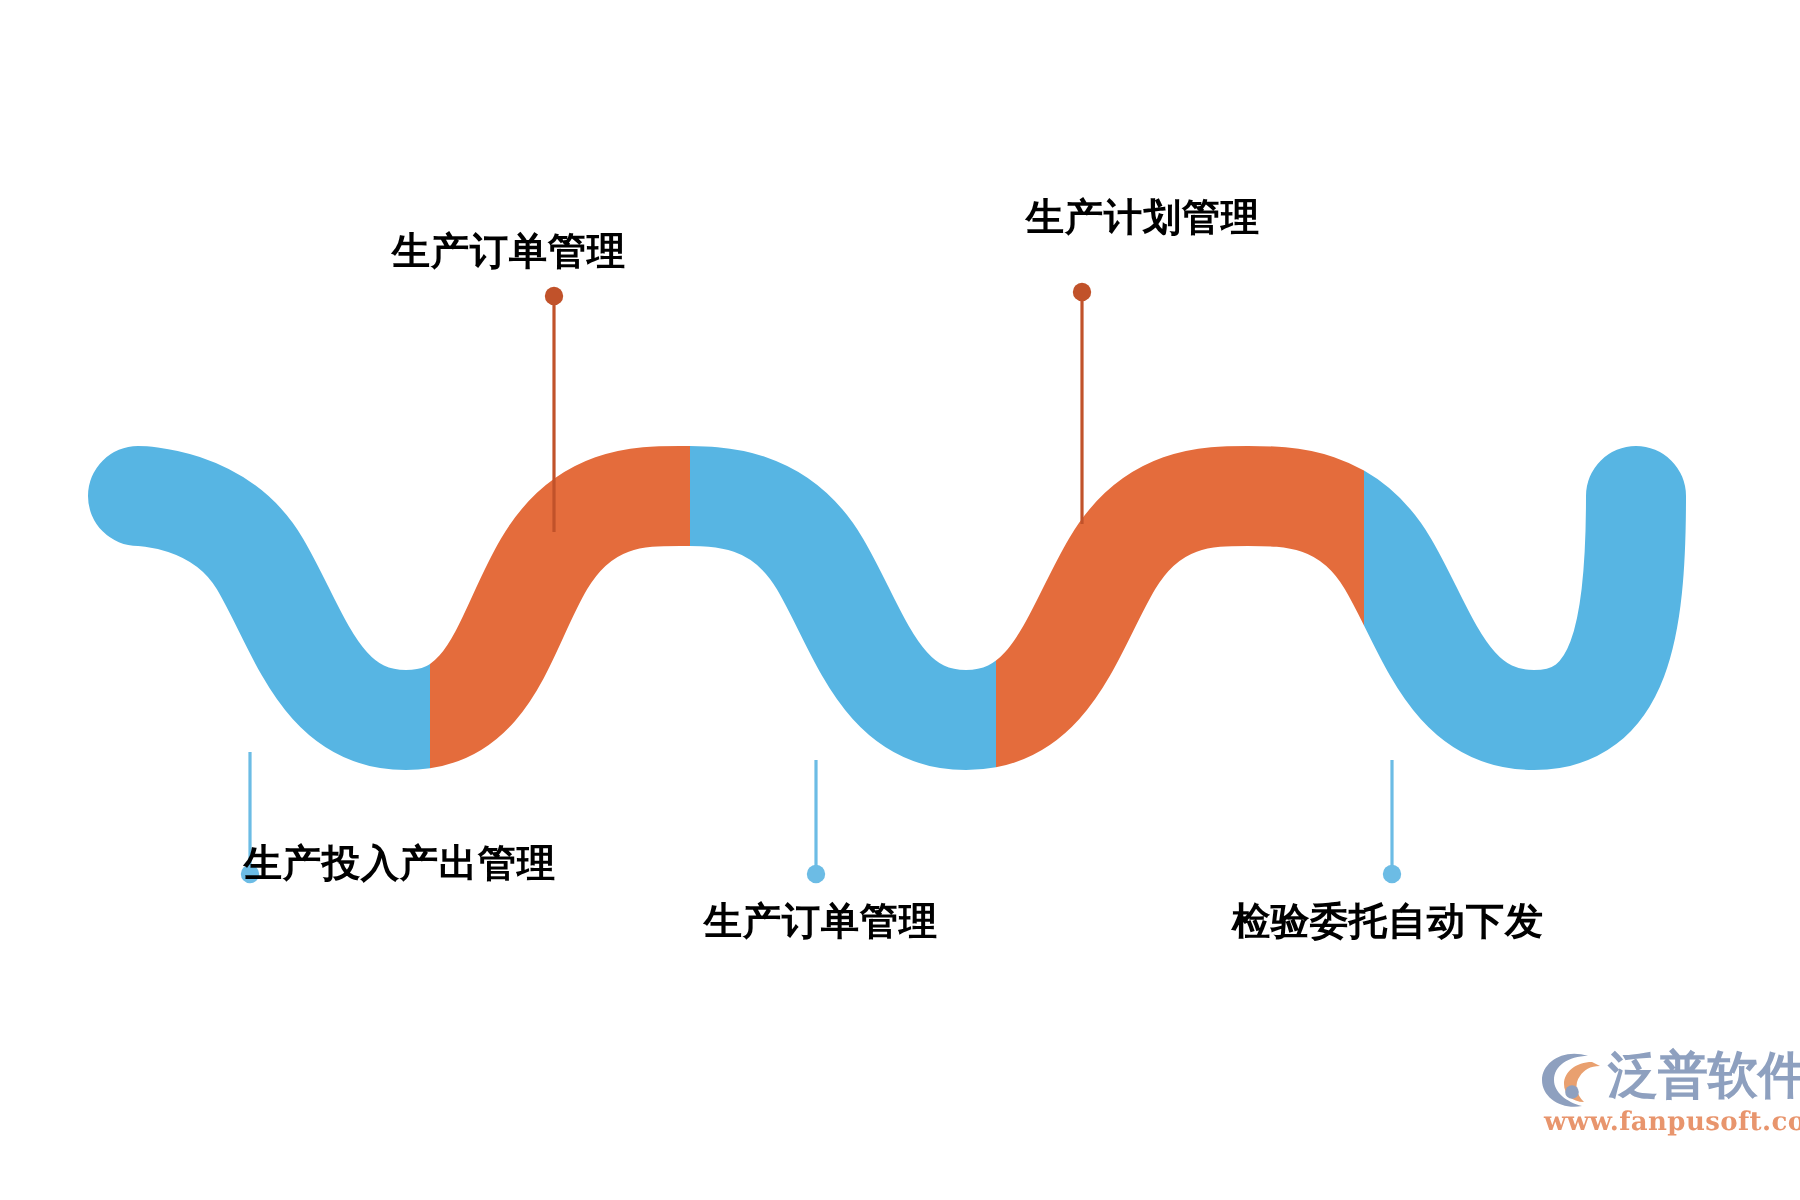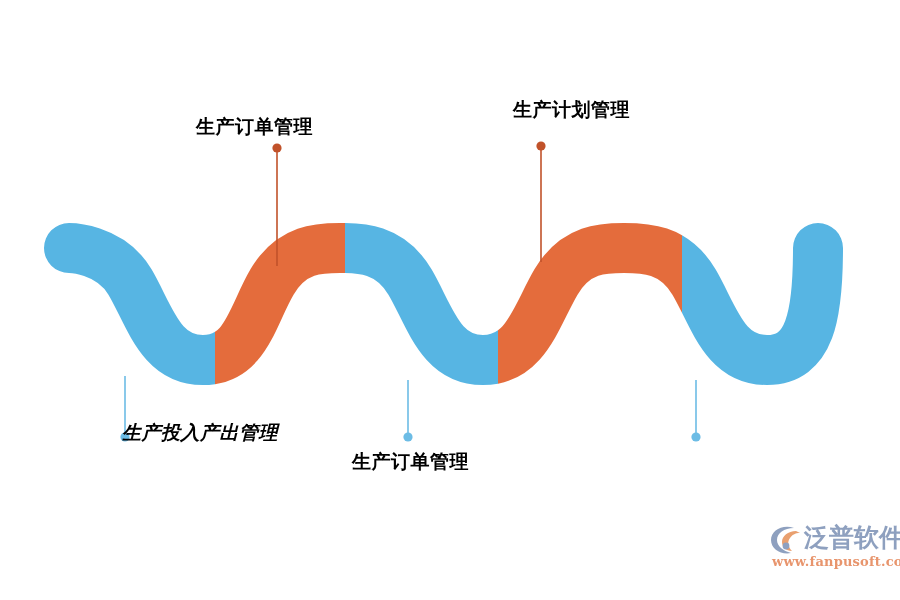--- a/index.html
+++ b/index.html
@@ -154,24 +154,25 @@
     <g>
       <line x1="696" y1="380" x2="696" y2="437" stroke="#6cbce5" stroke-width="1.6"></line>
       <circle cx="696" cy="437" r="4.6" fill="#6cbce5"></circle>
     </g>
   </svg>
 
   <div class="label" style="left:196px; top:117px;">生产订单管理</div>
 
   <div class="label" style="left:513px; top:100px;">生产计划管理</div>
 
-  <div class="label" style="left:122px; top:423px;font-style:italic;">生产投入产出管理</div>
+  <div class="label" style="left:122px; top:423px;">生产投入产出管理</div>
 
   <div class="label" style="left:352px; top:452px;">生产订单管理</div>
 
+  <div class="label" style="left:616px; top:452px;">检验委托自动下发</div>
 
   <div id="watermark">
     <svg id="wm-mark" viewBox="0 0 34 30">
       <path d="M24 3 C12 -1, 1 6, 1 15 C1 24, 11 30, 21 28 C13 26, 7 21, 7 15 C7 8, 14 3, 24 3 Z" fill="#8ea0bf"></path>
       <path d="M26 6 C18 6, 12 11, 12 17 C12 22, 16 26, 22 26 C18 22, 17 17, 20 13 C22 10, 25 8, 30 8 Z" fill="#e9a06f"></path>
       <circle cx="16" cy="21" r="3.4" fill="#8ea0bf"></circle>
     </svg>
     <div id="wm-text">泛普软件</div>
     <div id="wm-url">www.fanpusoft.com</div>
   </div>

